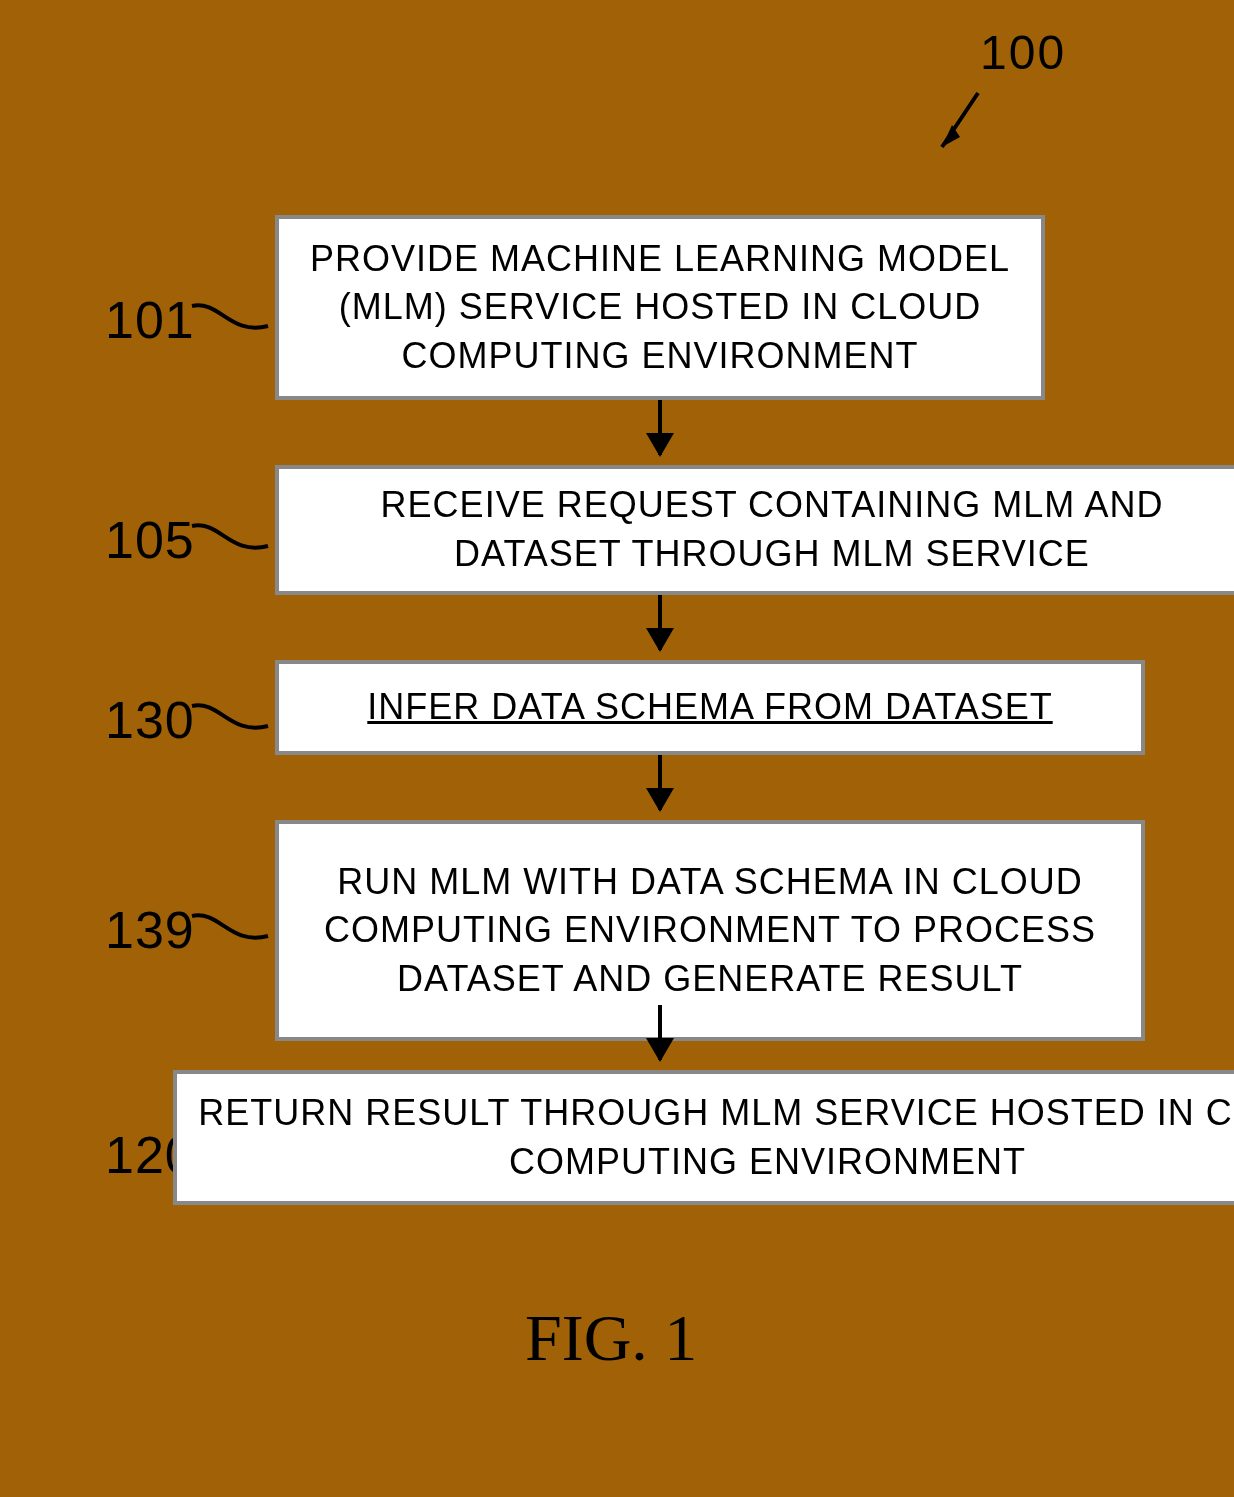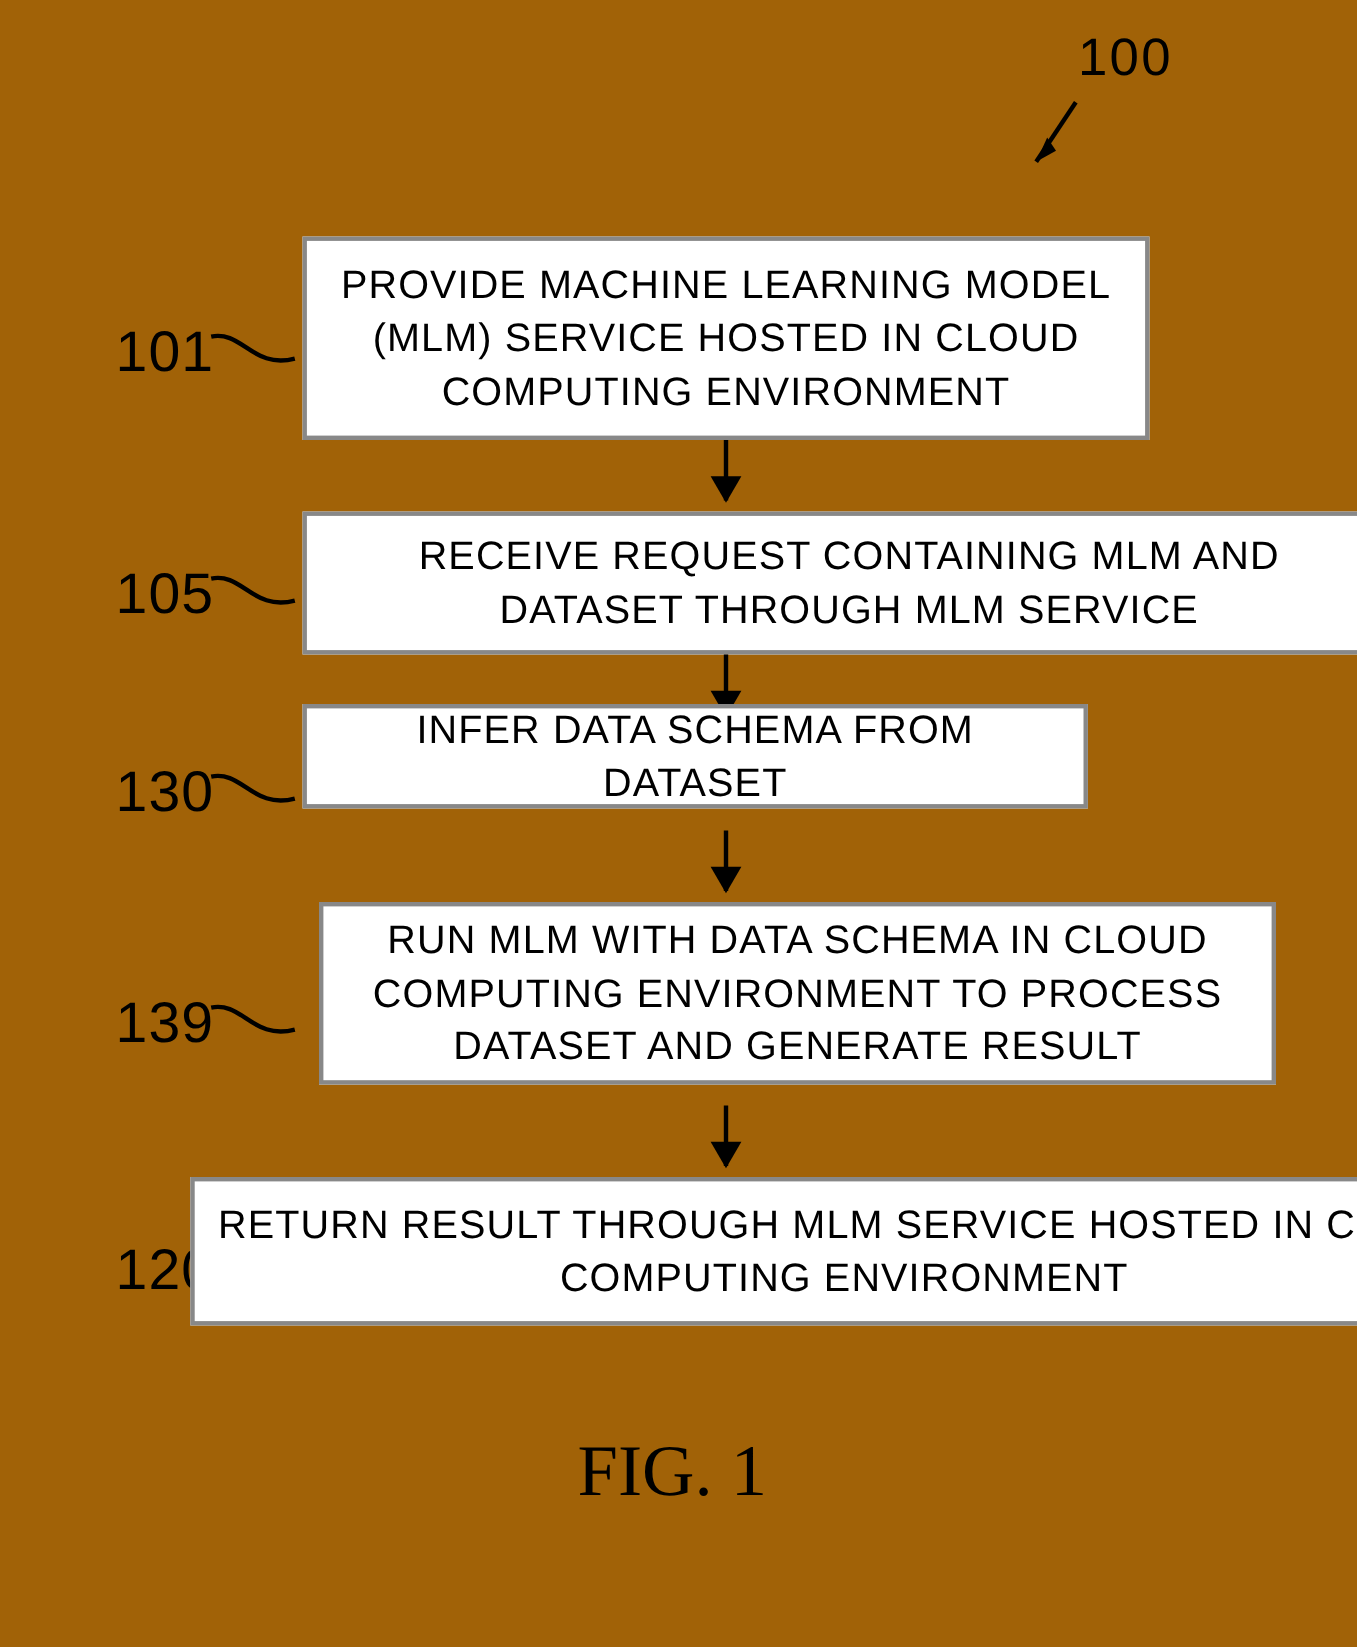--- a/index.html
+++ b/index.html
@@ -121,34 +121,34 @@
   <div class="arrow-down" style="left:658px; top:595px; height:55px;">
     <div class="head"></div>
   </div>
 
   <div class="step-label" style="left:105px; top:690px;">130</div>
   <div class="swoosh" style="left:190px; top:698px;">
     <svg viewBox="0 0 80 40">
         <path d="M2 8 C 30 2, 40 38, 78 28" stroke="#000" stroke-width="4" fill="none"></path>
       </svg>
   </div>
-  <div class="box" style="left:275px; top:640px; width:714px; height:95px;">
+  <div class="box" style="left:275px; top:660px; width:870px; height:95px;text-decoration:underline;">
     <span>INFER DATA SCHEMA FROM DATASET</span>
   </div>
   <div class="arrow-down" style="left:658px; top:755px; height:55px;">
     <div class="head"></div>
   </div>
 
   <div class="step-label" style="left:105px; top:900px;">139</div>
   <div class="swoosh" style="left:190px; top:908px;">
     <svg viewBox="0 0 80 40">
         <path d="M2 8 C 30 2, 40 38, 78 28" stroke="#000" stroke-width="4" fill="none"></path>
       </svg>
   </div>
-  <div class="box" style="left:290px; top:820px; width:870px; height:166px;">
+  <div class="box" style="left:275px; top:820px; width:870px; height:221px;">
     <span>RUN MLM WITH DATA SCHEMA IN CLOUD COMPUTING ENVIRONMENT TO PROCESS DATASET AND GENERATE RESULT</span>
   </div>
   <div class="arrow-down" style="left:658px; top:1005px; height:55px;">
     <div class="head"></div>
   </div>
 
   <div class="step-label" style="left:105px; top:1125px;">120</div>
   <div class="swoosh" style="left:190px; top:1133px;">
     <svg viewBox="0 0 80 40">
         <path d="M2 8 C 30 2, 40 38, 78 28" stroke="#000" stroke-width="4" fill="none"></path>

